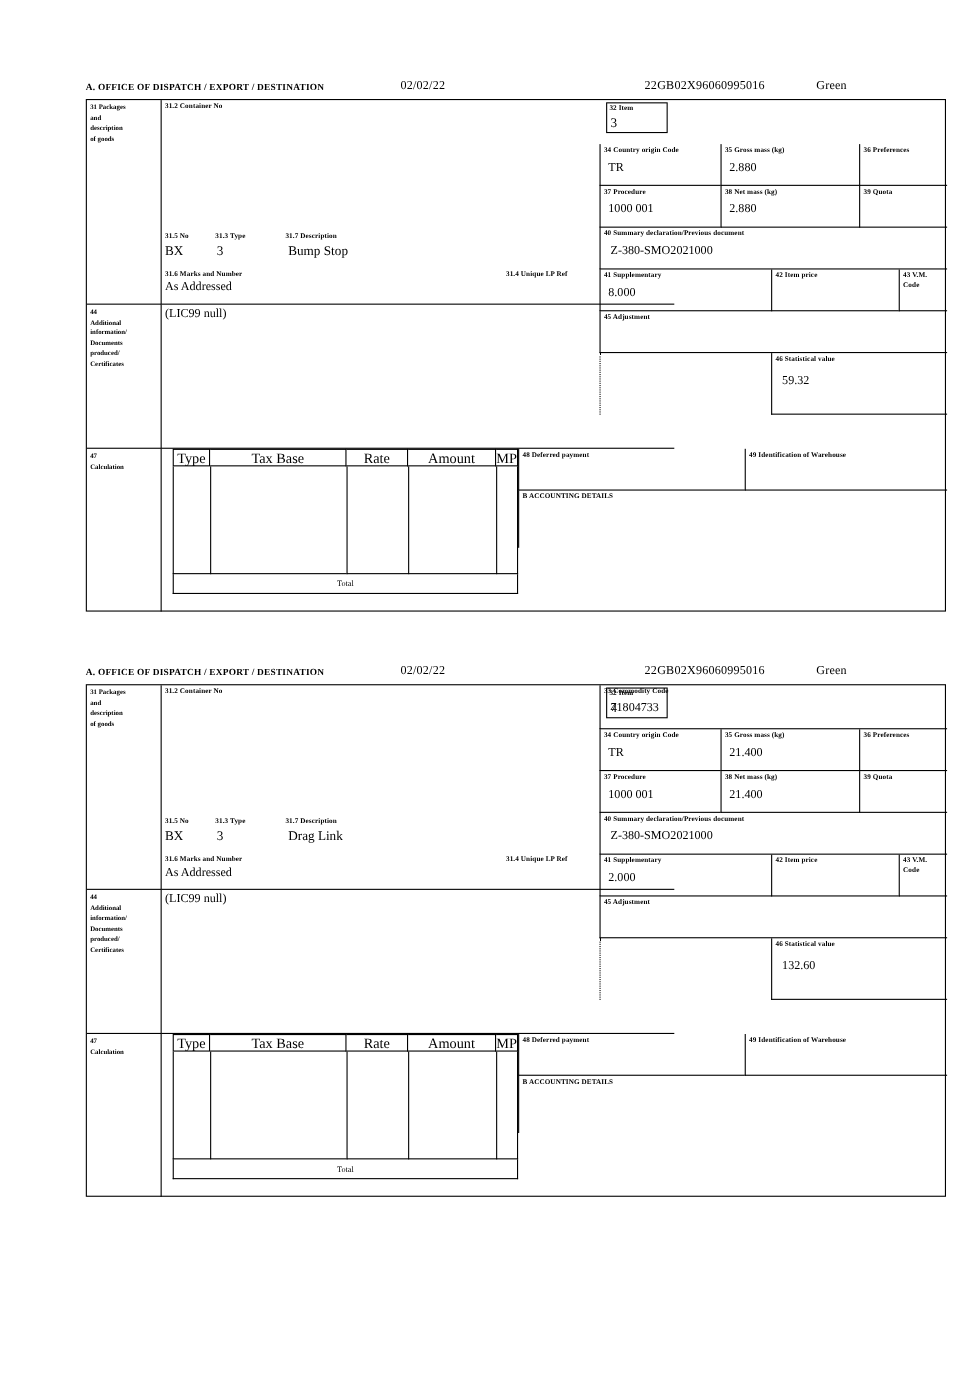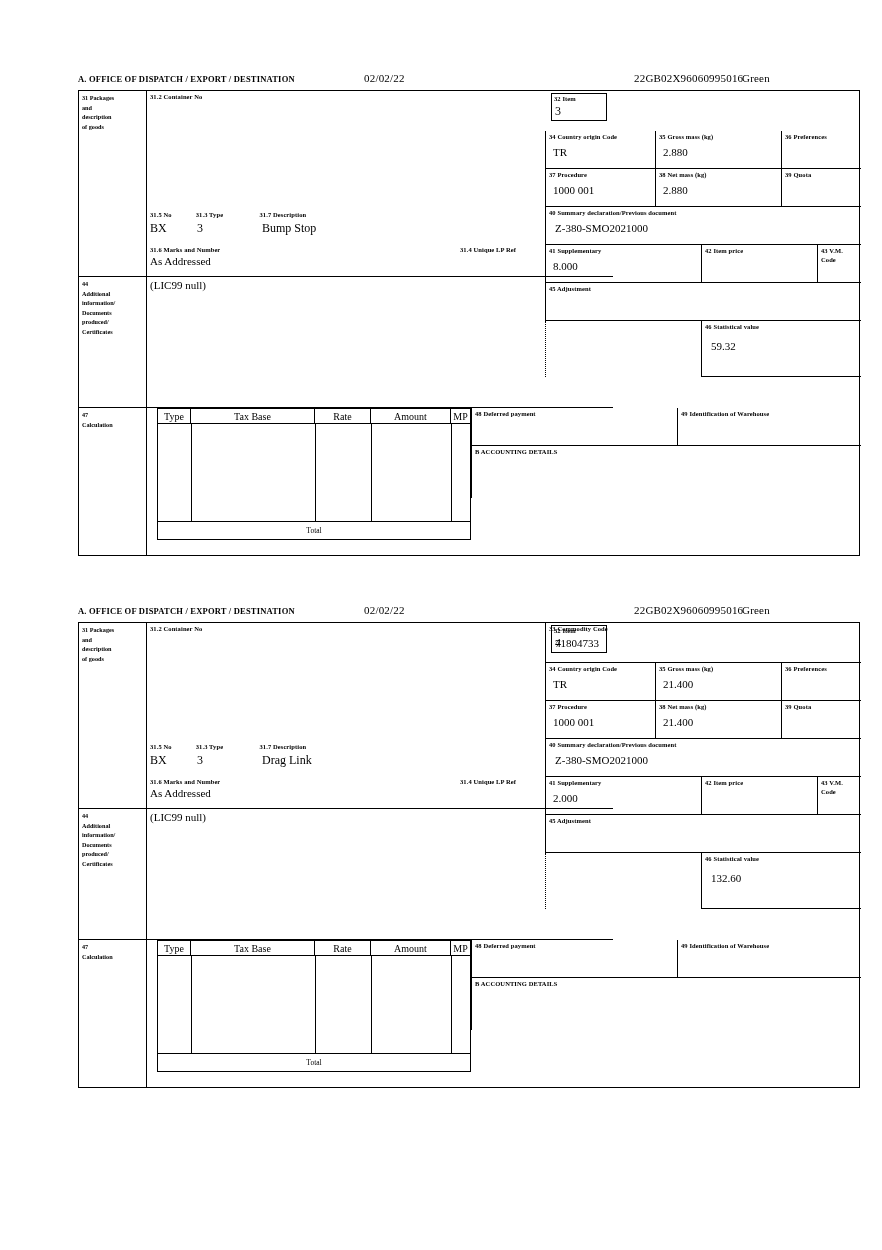--- a/index.html
+++ b/index.html
@@ -35,21 +35,21 @@
     font-weight: bold;
     letter-spacing: 0.2px;
   }
   .hdr .office { position: absolute; left: 0; top: 0; }
   .hdr .date {
     position: absolute; left: 286px; top: -2px;
     font-size: 11px; font-weight: normal;
   }
   .hdr .mrn {
     position: absolute; left: 508px; top: -2px;
-    font-size: 11px; font-weight: normal; margin-left: 48px;
+    font-size: 11px; font-weight: normal;
   }
   .hdr .lane {
     position: absolute; left: 664px; top: -2px;
     font-size: 11px; font-weight: normal;
   }
 
   
   .box {
     position: absolute;
     left: 0;
@@ -137,21 +137,21 @@
 
   
   .b44 { left: 68px; top: 186px; width: 466px; height: 131px; text-align: right; }
   .b44 .lic { position: absolute; left: 3px; top: 2px; font-size: 11px; }
   .t-type { left: 78px; top: 317px; width: 34px; height: 16px; }
   .t-base { left: 112px; top: 317px; width: 124px; height: 16px; }
   .t-rate { left: 236px; top: 317px; width: 56px; height: 16px; }
   .t-amt  { left: 292px; top: 317px; width: 80px; height: 16px; }
   .t-mp   { left: 372px; top: 317px; width: 20px; height: 16px; }
   .thead {
-    font-size: 10px;
+    font-size: 13px;
     text-align: center;
     line-height: 16px;
     border: 1px solid #000;
     border-left: none;
   }
   .thead.first { border-left: 1px solid #000; }
   .tbody-col {
     border-left: 1px solid #000;
     border-bottom: 1px solid #000;
     top: 333px;

